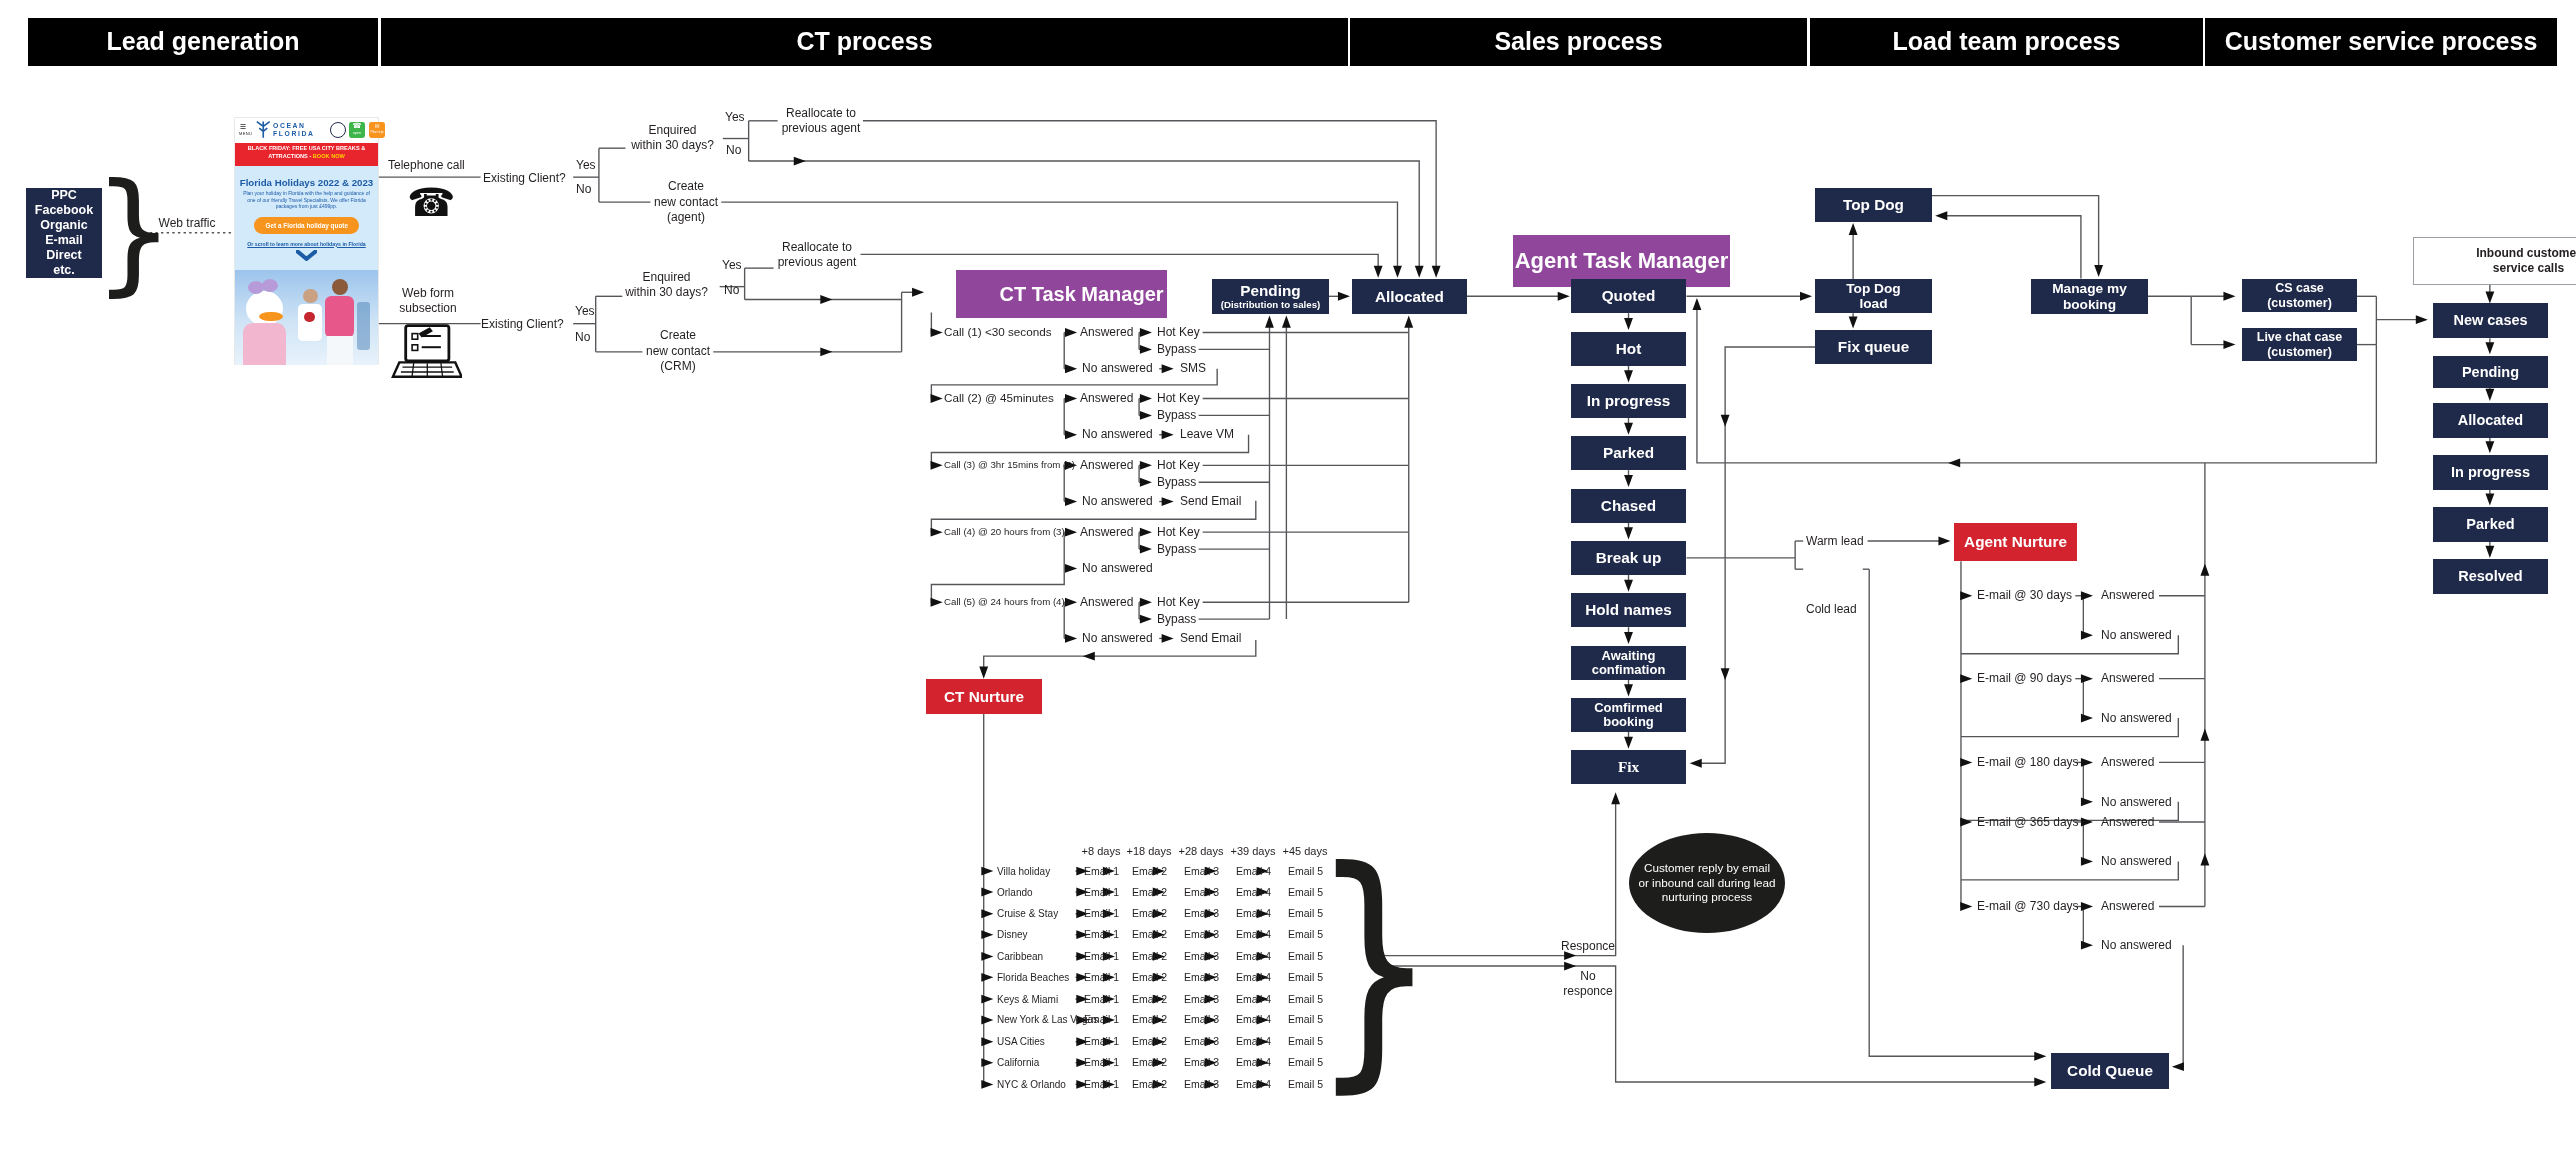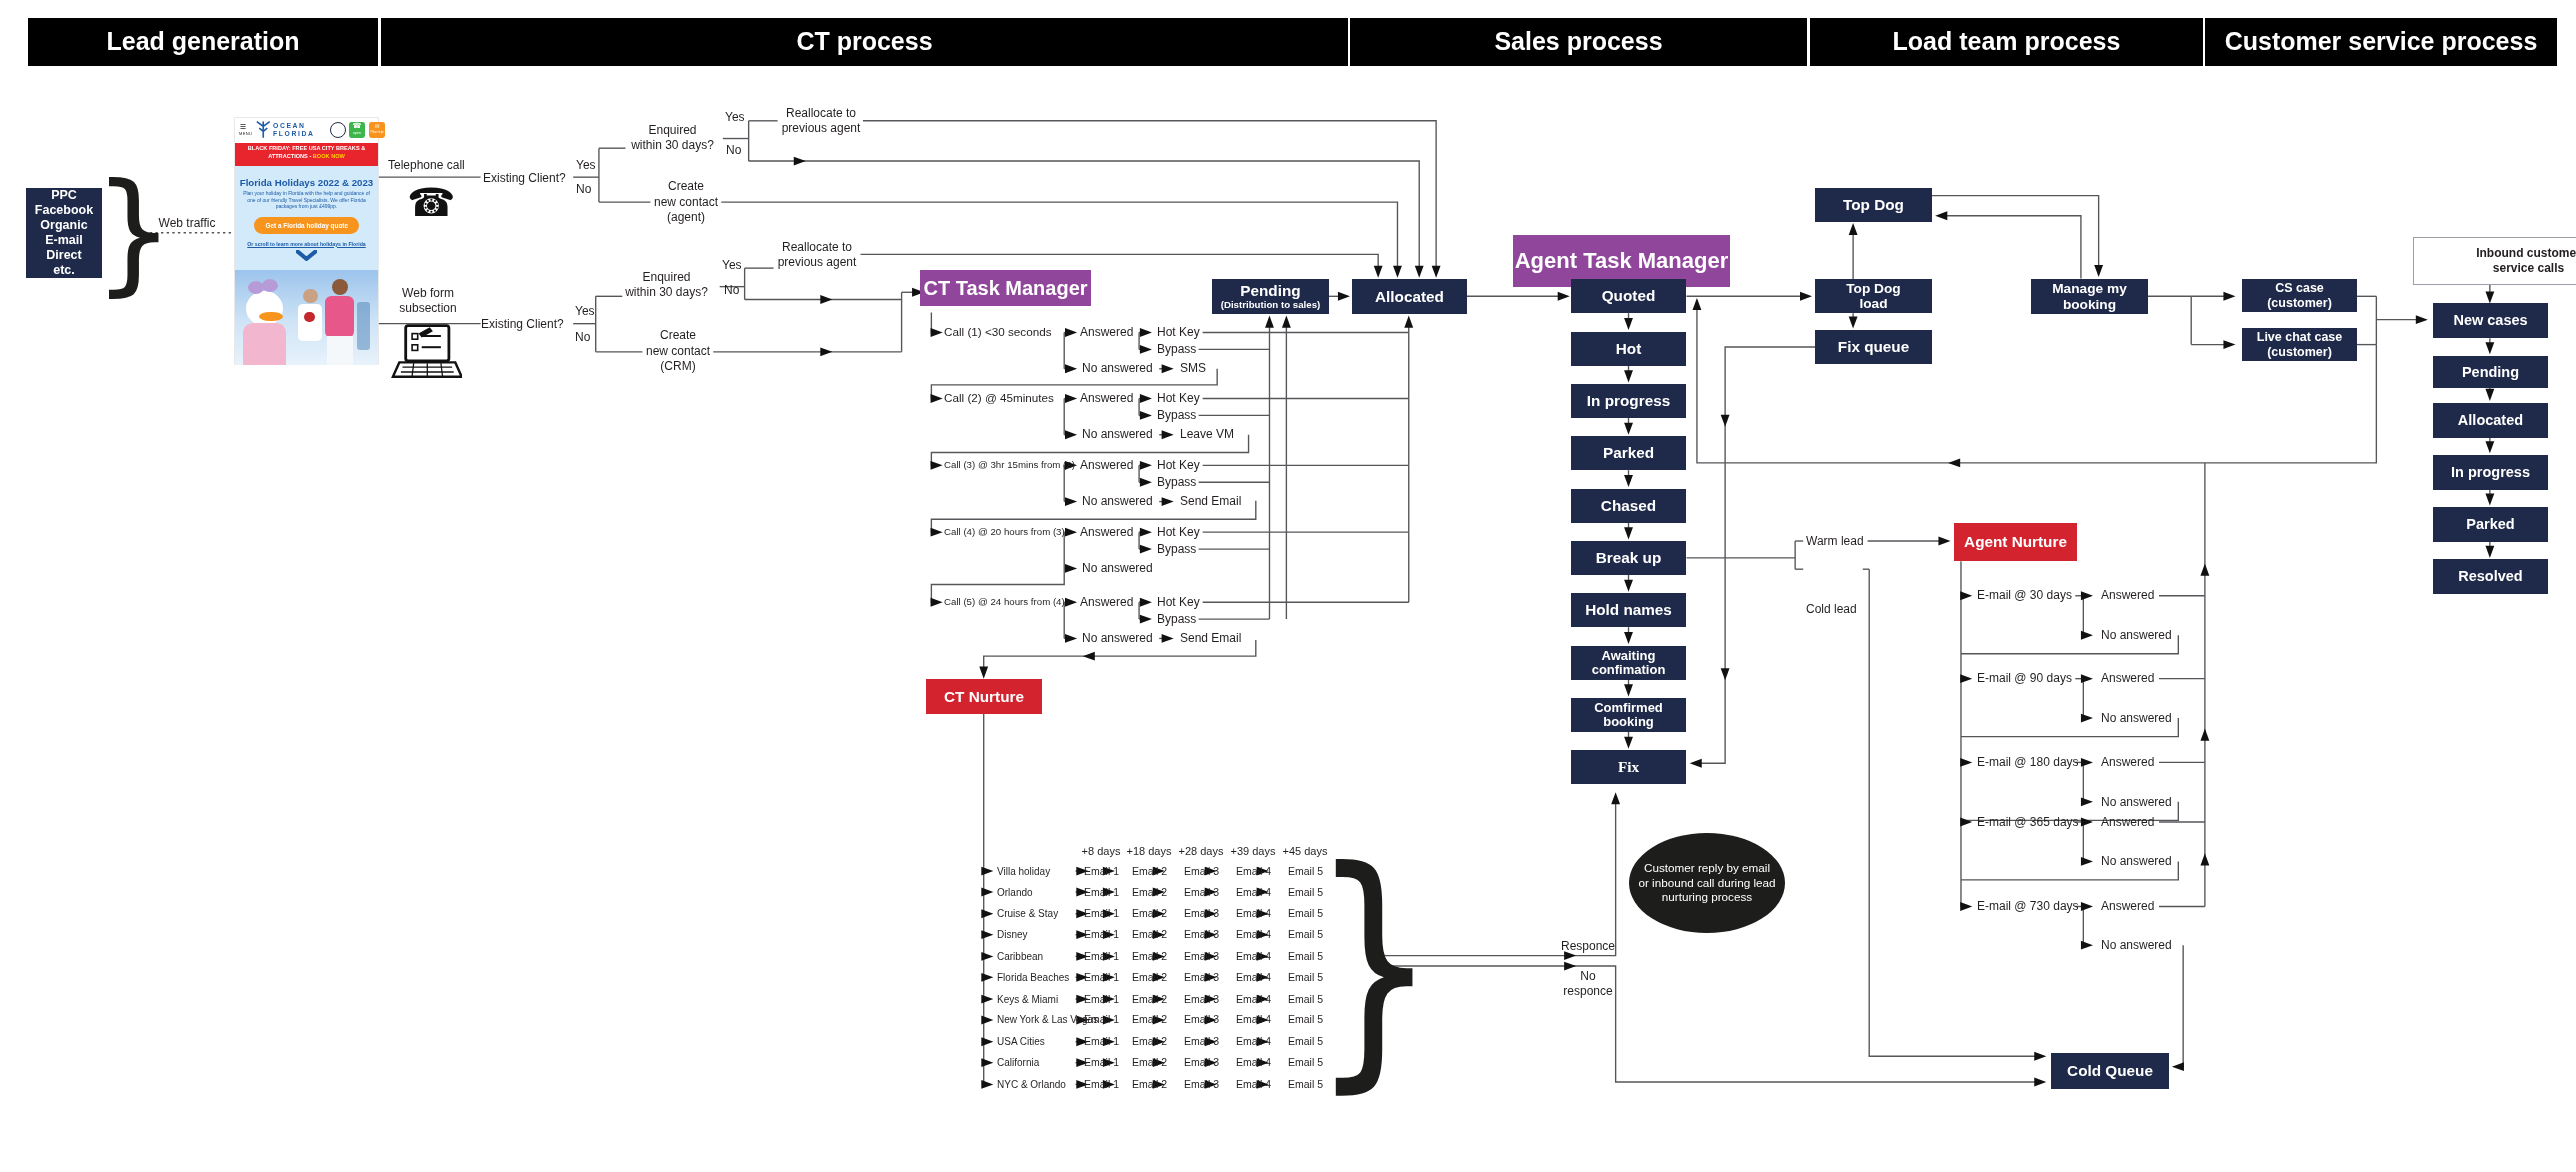--- a/index.html
+++ b/index.html
@@ -532,21 +532,21 @@
     <div class="lbl prl" style="left: 575px; top: 330px; width: 21px; font-size: 12px;">No</div>
     <div class="lbl ctr prl" style="left: 618px; top: 270px; width: 97px; font-size: 12px;">Enquired
 within 30 days?</div>
     <div class="lbl prl" style="left: 722px; top: 258px; width: 21px; font-size: 12px;">Yes</div>
     <div class="lbl prl" style="left: 724px; top: 283px; width: 21px; font-size: 12px;">No</div>
     <div class="lbl ctr prl" style="left: 775px; top: 240px; width: 84px; font-size: 12px; line-height: 14.5px;">Reallocate to
 previous agent</div>
     <div class="lbl ctr prl" style="left: 644px; top: 328px; width: 68px; font-size: 12px; line-height: 15.7px;">Create
 new contact
 (CRM)</div>
-    <div class="box purple" style="left: 920px; top: 270px; width: 171px; height: 36px; font-size: 20px;">CT Task Manager</div>
+    <div class="box purple" style="left: 956px; top: 270px; width: 171px; height: 48px; font-size: 20px; padding-left: 40px;">CT Task Manager</div>
     <div class="lbl prl" style="left: 944px; top: 325px; width: 118px; font-size: 11.7px; line-height: 14.5px; white-space: nowrap;">Call (1) &lt;30 seconds</div>
     <div class="lbl prl" style="left: 1080px; top: 325px; width: 56px; font-size: 12px;">Answered</div>
     <div class="lbl prl" style="left: 1157px; top: 325px; width: 45px; font-size: 12px;">Hot Key</div>
     <div class="lbl prl" style="left: 1157px; top: 342px; width: 42px; font-size: 12px;">Bypass</div>
     <div class="lbl prl" style="left: 1082px; top: 361px; width: 74px; font-size: 12px;">No answered</div>
     <div class="lbl prl" style="left: 1180px; top: 361px; width: 72px; font-size: 12px;">SMS</div>
     <div class="lbl prl" style="left: 944px; top: 391px; width: 118px; font-size: 11.7px; line-height: 14.5px; white-space: nowrap;">Call (2) @ 45minutes</div>
     <div class="lbl prl" style="left: 1080px; top: 391px; width: 56px; font-size: 12px;">Answered</div>
     <div class="lbl prl" style="left: 1157px; top: 391px; width: 45px; font-size: 12px;">Hot Key</div>
     <div class="lbl prl" style="left: 1157px; top: 408px; width: 42px; font-size: 12px;">Bypass</div>

